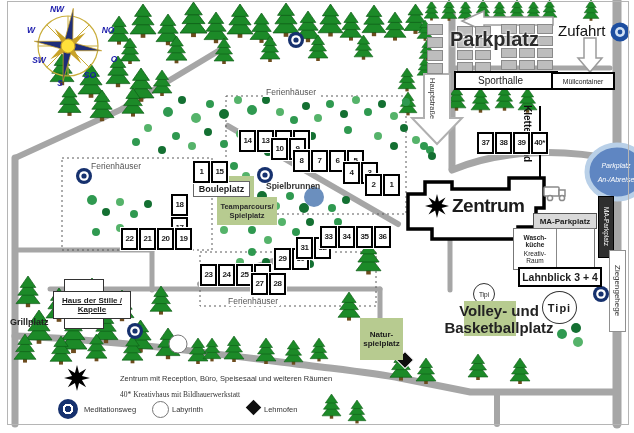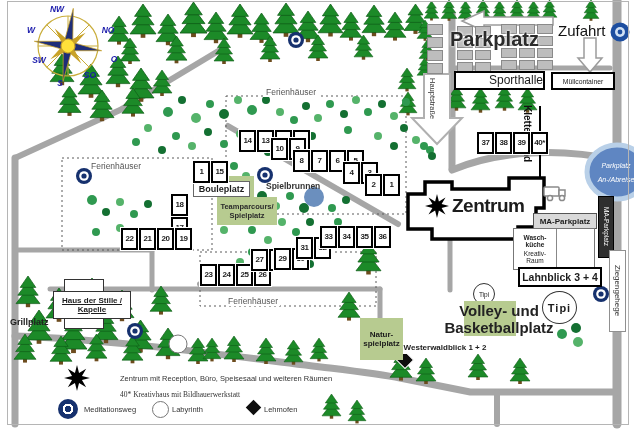--- a/index.html
+++ b/index.html
@@ -331,21 +331,21 @@
       <div style="height:8px;background:#bdbdbd;border:1px solid #8a8a8a;"></div>
       <div style="height:8px;background:#bdbdbd;border:1px solid #8a8a8a;"></div>
       <div style="height:8px;background:#bdbdbd;border:1px solid #8a8a8a;"></div>
       <div style="height:8px;background:#bdbdbd;border:1px solid #8a8a8a;"></div>
   </div>
 
   <div class="abs" style="left:450px;top:28px;width:110px;font-size:20px;font-weight:bold;color:#2b2b2b;text-shadow:0 0 2px #fff,0 0 3px #fff;">Parkplatz</div>
 
   <div class="abs" style="left:558px;top:22px;width:54px;font-size:15px;color:#111;">Zufahrt</div>
 
-  <div class="abs blackbox" style="left:454px;top:71px;width:78px;height:15px;border-width:2.5px;font-size:12px;line-height:15px;padding-left:9px;text-align:right;"><span>Sporthalle</span></div>
+  <div class="abs blackbox" style="left:454px;top:71px;width:78px;height:15px;border-width:2.5px;font-size:10px;line-height:15px;padding-left:22px;"><span>Sporthalle</span></div>
 
   <div class="abs blackbox ctr" style="left:551px;top:72px;width:60px;height:14px;font-size:6.8px;">
       <span>Müllcontainer</span>
     </div>
 
   <div class="abs vtext" style="left:428px;top:78px;height:70px;font-size:7.5px;color:#333;">Hauptstraße</div>
 
   <div class="abs vtext" style="left:522px;top:105px;height:92px;font-size:10px;font-weight:600;color:#111;">Kletterwand</div>
 
   <div class="abs vtext ctr" style="left:598px;top:196px;width:14px;height:60px;background:#2e2e2e;color:#fff;font-size:6.5px;border:1px solid #000;">MA-Parkplatz</div>
@@ -381,21 +381,20 @@
       <span>Tipi</span>
     </div>
 
   <div class="abs greenbox" style="left:464px;top:301px;width:52px;height:35px;"></div>
   <div class="abs col" style="left:453px;top:303px;width:92px;height:32px;font-size:15px;font-weight:bold;color:#222;">
     <div>Volley- und</div>
       <div>Basketballplatz</div>
   </div>
 
 
-  <div class="abs" style="left:400px;top:341px;width:90px;height:13px;background:#fff;font-size:8px;font-weight:bold;line-height:13px;text-align:center;">Westerwaldblick 1 + 2</div>
 
   <div class="abs greenbox col" style="left:360px;top:318px;width:43px;height:42px;font-size:8px;font-weight:bold;color:#1b1b1b;">
     <div>Natur-</div>
       <div>spielplatz</div>
   </div>
 
   <div class="abs greenbox" style="left:226px;top:176px;width:28px;height:24px;"></div>
   <div class="abs ctr" style="left:193px;top:181px;width:55px;height:14px;background:#fff;border:1px solid #666;font-size:9px;font-weight:bold;">
       <span>Bouleplatz</span>
     </div>
@@ -459,21 +458,21 @@
         <div class="hbox">21</div>
         <div class="hbox">20</div>
         <div class="hbox">19</div>
       </div>
       <div class="hgroup" style="left: 199px; top: 263px;">
         <div class="hbox">23</div>
         <div class="hbox">24</div>
         <div class="hbox">25</div>
         <div class="hbox">26</div>
       </div>
-      <div class="hgroup" style="left: 250px; top: 248px;">
+      <div class="hgroup" style="left: 250px; top: 272px;">
         <div class="hbox">27</div>
         <div class="hbox">28</div>
       </div>
       <div class="hgroup" style="left: 273px; top: 247px;">
         <div class="hbox">29</div>
         <div class="hbox">30</div>
       </div>
       <div class="hgroup" style="left: 295px; top: 236px;">
         <div class="hbox">31</div>
         <div class="hbox">32</div>

